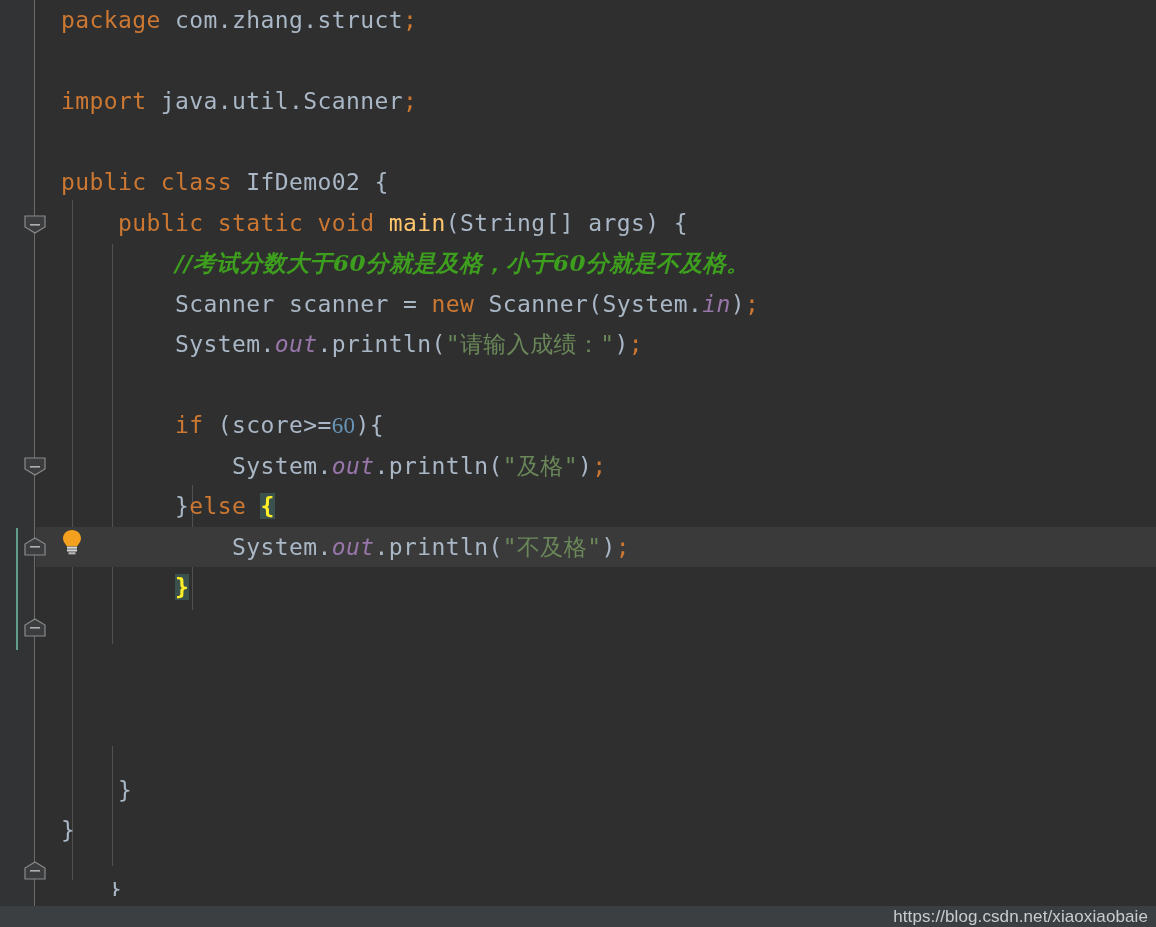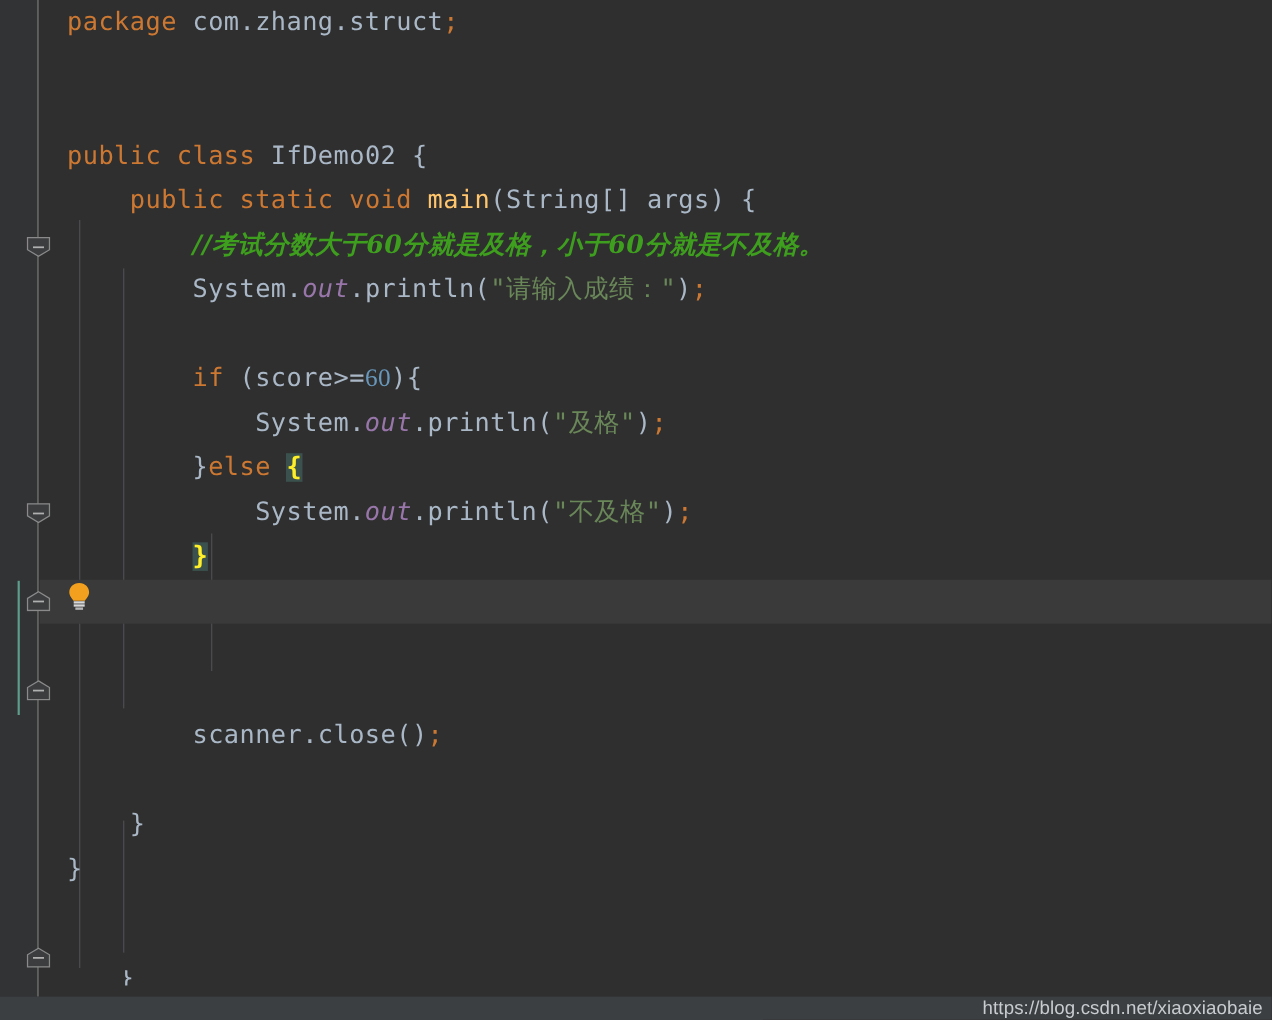--- a/index.html
+++ b/index.html
@@ -171,35 +171,36 @@
         <div class="indent-guide" style="left: 76px; top: 746px; height: 120px;"></div>
         <div class="indent-guide" style="left: 156px; top: 485px; height: 44px;"></div>
         <div class="indent-guide" style="left: 156px; top: 566px; height: 44px;"></div>
       </div>
     <div id="hl">
         <div class="current-line" style="top: 526.5px; left: -36px;"></div>
       </div>
     <div class="code" id="code">
         <div class="line"><span class="kw">package</span><span class="plain"> </span><span class="plain">com.zhang.struct</span><span class="semi">;</span></div>
         <div class="line"></div>
+        <div class="line"><span class="kw">import</span><span class="plain"> </span><span class="plain">java.util.Scanner</span><span class="semi">;</span></div>
         <div class="line"></div>
         <div class="line"><span class="kw">public</span><span class="plain"> </span><span class="kw">class</span><span class="plain"> </span><span class="plain">IfDemo02</span><span class="plain"> {</span></div>
         <div class="line"><span class="plain">    </span><span class="kw">public</span><span class="plain"> </span><span class="kw">static</span><span class="plain"> </span><span class="kw">void</span><span class="plain"> </span><span class="meth">main</span><span class="plain">(String[] args) {</span></div>
         <div class="line"><span class="plain">        </span><span class="cmt">//考试分数大于60分就是及格，小于60分就是不及格。</span></div>
+        <div class="line"><span class="plain">        </span><span class="plain">Scanner scanner = </span><span class="kw">new</span><span class="plain"> Scanner(System.</span><span class="fld">in</span><span class="plain">)</span><span class="semi">;</span></div>
         <div class="line"><span class="plain">        </span><span class="plain">System.</span><span class="fld">out</span><span class="plain">.println(</span><span class="str">"请输入成绩："</span><span class="plain">)</span><span class="semi">;</span></div>
         <div class="line"></div>
         <div class="line"><span class="plain">        </span><span class="kw">if</span><span class="plain"> (score&gt;=</span><span class="num">60</span><span class="plain">){</span></div>
         <div class="line"><span class="plain">            </span><span class="plain">System.</span><span class="fld">out</span><span class="plain">.println(</span><span class="str">"及格"</span><span class="plain">)</span><span class="semi">;</span></div>
         <div class="line"><span class="plain">        </span><span class="plain">}</span><span class="kw">else</span><span class="plain"> </span><span class="brace-hl">{</span></div>
         <div class="line"><span class="plain">            </span><span class="plain">System.</span><span class="fld">out</span><span class="plain">.println(</span><span class="str">"不及格"</span><span class="plain">)</span><span class="semi">;</span></div>
         <div class="line"><span class="plain">        </span><span class="brace-hl">}</span></div>
         <div class="line"></div>
         <div class="line"></div>
         <div class="line"></div>
-        <div class="line"><span class="plain">        </span><span class="plain">scanner.close()</span><span class="semi">;</span></div>
         <div class="line"></div>
         <div class="line"><span class="plain">    </span><span class="plain">}</span></div>
         <div class="line"><span class="plain">}</span></div>
       </div>
   </div>
 
   <div class="gutter-icons">
     <div class="fold-rail"></div>
     <div id="foldwrap">
         <div class="fold-marker" style="top: 215px;">

